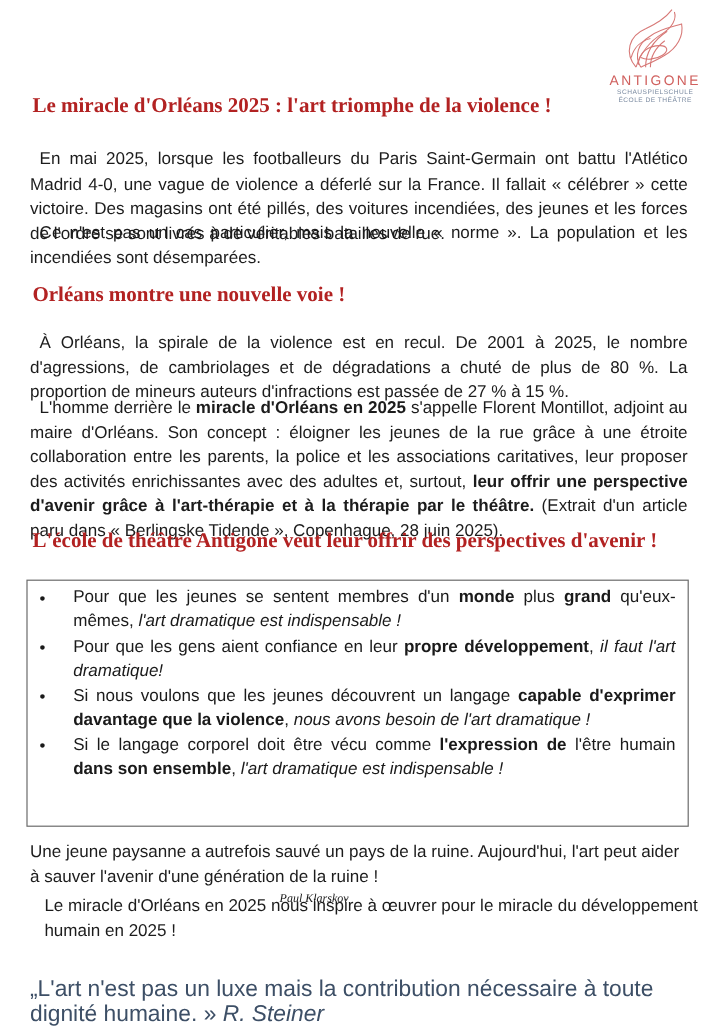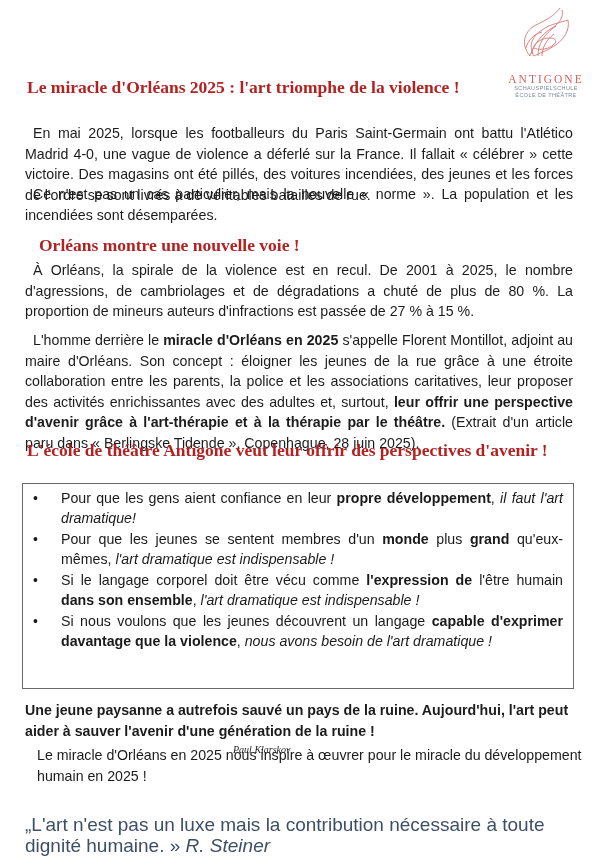--- a/index.html
+++ b/index.html
@@ -3,21 +3,21 @@
 <meta charset="utf-8">
 <style>
   html, body { margin: 0; padding: 0; background: #ffffff; }
   body {
     width: 600px; height: 863px; position: relative; overflow: hidden;
     font-family: "Liberation Sans", "DejaVu Sans", sans-serif;
     color: #1a1a1a;
   }
   .logo { position: absolute; left: 498px; top: 4px; width: 96px; height: 92px; text-align: center; }
   .logo svg { display: block; margin: 0 auto; }
-  .logo-name { font-family: Liberation Serif, serif; color: #d0605e; font-size: 11.5px; letter-spacing: 2px; line-height: 12px; margin-top: 13px; }
+  .logo-name { font-family: Liberation Sans, sans-serif; color: #d0605e; font-size: 11.5px; letter-spacing: 2px; line-height: 12px; margin-top: 2px; }
   .logo-sub { font-family: "Liberation Sans", sans-serif; color: #7a8aa0; font-size: 5.5px; letter-spacing: 0.4px; line-height: 7px; }
 
   .h {
     position: absolute; left: 27px;
     font-family: "Liberation Serif", "DejaVu Serif", serif;
     font-weight: bold; color: #b22222; font-size: 17.5px; line-height: 20px;
     white-space: nowrap;
   }
   .p {
     position: absolute; left: 25px; width: 548px;
@@ -61,35 +61,35 @@
   <div class="logo-name">ANTIGONE</div>
   <div class="logo-sub">SCHAUSPIELSCHULE</div>
   <div class="logo-sub">ÉCOLE DE THÉÂTRE</div>
 </div>
 
 <div class="h" style="top:77px;">Le miracle d'Orléans 2025 : l'art triomphe de la violence !</div>
 
 <div class="p" style="top:102px;margin-top:21px;"><span class="indent"></span><span>En mai 2025, lorsque les footballeurs du Paris Saint-Germain ont battu l'Atlético Madrid 4-0, une vague de violence a déferlé sur la France. Il fallait « célébrer » cette victoire. Des magasins ont été pillés, des voitures incendiées, des jeunes et les forces de l'ordre se sont livrés à de véritables batailles de rue.</span></div>
 <div class="p" style="top:184px;"><span class="indent"></span><span>Ce n'est pas un cas particulier, mais la nouvelle « norme ». La population et les incendiées sont désemparées.</span></div>
 
-<div class="h" style="top:235px;margin-left:12px;">Orléans montre une nouvelle voie !</div>
+<div class="h" style="top:235px;">Orléans montre une nouvelle voie !</div>
 
-<div class="p" style="top:260px;"><span class="indent"></span><span>À Orléans, la spirale de la violence est en recul. De 2001 à 2025, le nombre d'agressions, de cambriolages et de dégradations a chuté de plus de 80 %. La proportion de mineurs auteurs d'infractions est passée de 27 % à 15 %.</span></div>
+<div class="p" style="top:276px;"><span class="indent"></span><span>À Orléans, la spirale de la violence est en recul. De 2001 à 2025, le nombre d'agressions, de cambriolages et de dégradations a chuté de plus de 80 %. La proportion de mineurs auteurs d'infractions est passée de 27 % à 15 %.</span></div>
 
 <div class="p narrow" style="top:330px;"><span class="indent"></span><span>L'homme derrière le </span><b>miracle d'Orléans en 2025</b><span> s'appelle Florent Montillot, adjoint au maire d'Orléans. Son concept : éloigner les jeunes de la rue grâce à une étroite collaboration entre les parents, la police et les associations caritatives, leur proposer des activités enrichissantes avec des adultes et, surtout, </span><b>leur offrir une perspective d'avenir grâce à l'art-thérapie et à la thérapie par le théâtre.</b><span> (Extrait d'un article paru dans « Berlingske Tidende », Copenhague, 28 juin 2025).</span></div>
 
 <div class="h" style="top:440px;">L'école de théâtre Antigone veut leur offrir des perspectives d'avenir !</div>
 
 <div class="box">
   <ul>
+    <li><span>Pour que les jeunes se sentent membres d'un </span><b>monde</b><span> plus </span><b>grand</b><span> qu'eux-mêmes, </span><i>l'art dramatique est indispensable !</i></li>
     <li><span>Pour que les gens aient confiance en leur </span><b>propre développement</b><span>, </span><i>il faut l'art dramatique!</i></li>
-    <li><span>Pour que les jeunes se sentent membres d'un </span><b>monde</b><span> plus </span><b>grand</b><span> qu'eux-mêmes, </span><i>l'art dramatique est indispensable !</i></li>
+    <li><span>Si nous voulons que les jeunes découvrent un langage </span><b>capable d'exprimer davantage que la violence</b><span>, </span><i>nous avons besoin de l'art dramatique !</i></li>
     <li><span>Si le langage corporel doit être vécu comme </span><b>l'expression de</b><span> l'être humain </span><b>dans son ensemble</b><span>, </span><i>l'art dramatique est indispensable !</i></li>
-    <li><span>Si nous voulons que les jeunes découvrent un langage </span><b>capable d'exprimer davantage que la violence</b><span>, </span><i>nous avons besoin de l'art dramatique !</i></li>
   </ul>
 </div>
 
-<div class="p narrow" style="top:700px; text-align:left;font-weight:bold;">Une jeune paysanne a autrefois sauvé un pays de la ruine. Aujourd'hui, l'art peut aider à sauver l'avenir d'une génération de la ruine !</div>
+<div class="p narrow" style="top:700px; text-align:left;">Une jeune paysanne a autrefois sauvé un pays de la ruine. Aujourd'hui, l'art peut aider à sauver l'avenir d'une génération de la ruine !</div>
 <div class="p narrow" style="top:745px; text-align:left;margin-left:12px;">Le miracle d'Orléans en 2025 nous inspire à œuvrer pour le miracle du développement humain en 2025 !</div>
 
 <div class="sig">Paul Klarskov</div>
 
 <div class="quote"><span>„L'art n'est pas un luxe mais la contribution nécessaire à toute dignité humaine. » </span><i>R. Steiner</i></div>
 
 </body></html>

